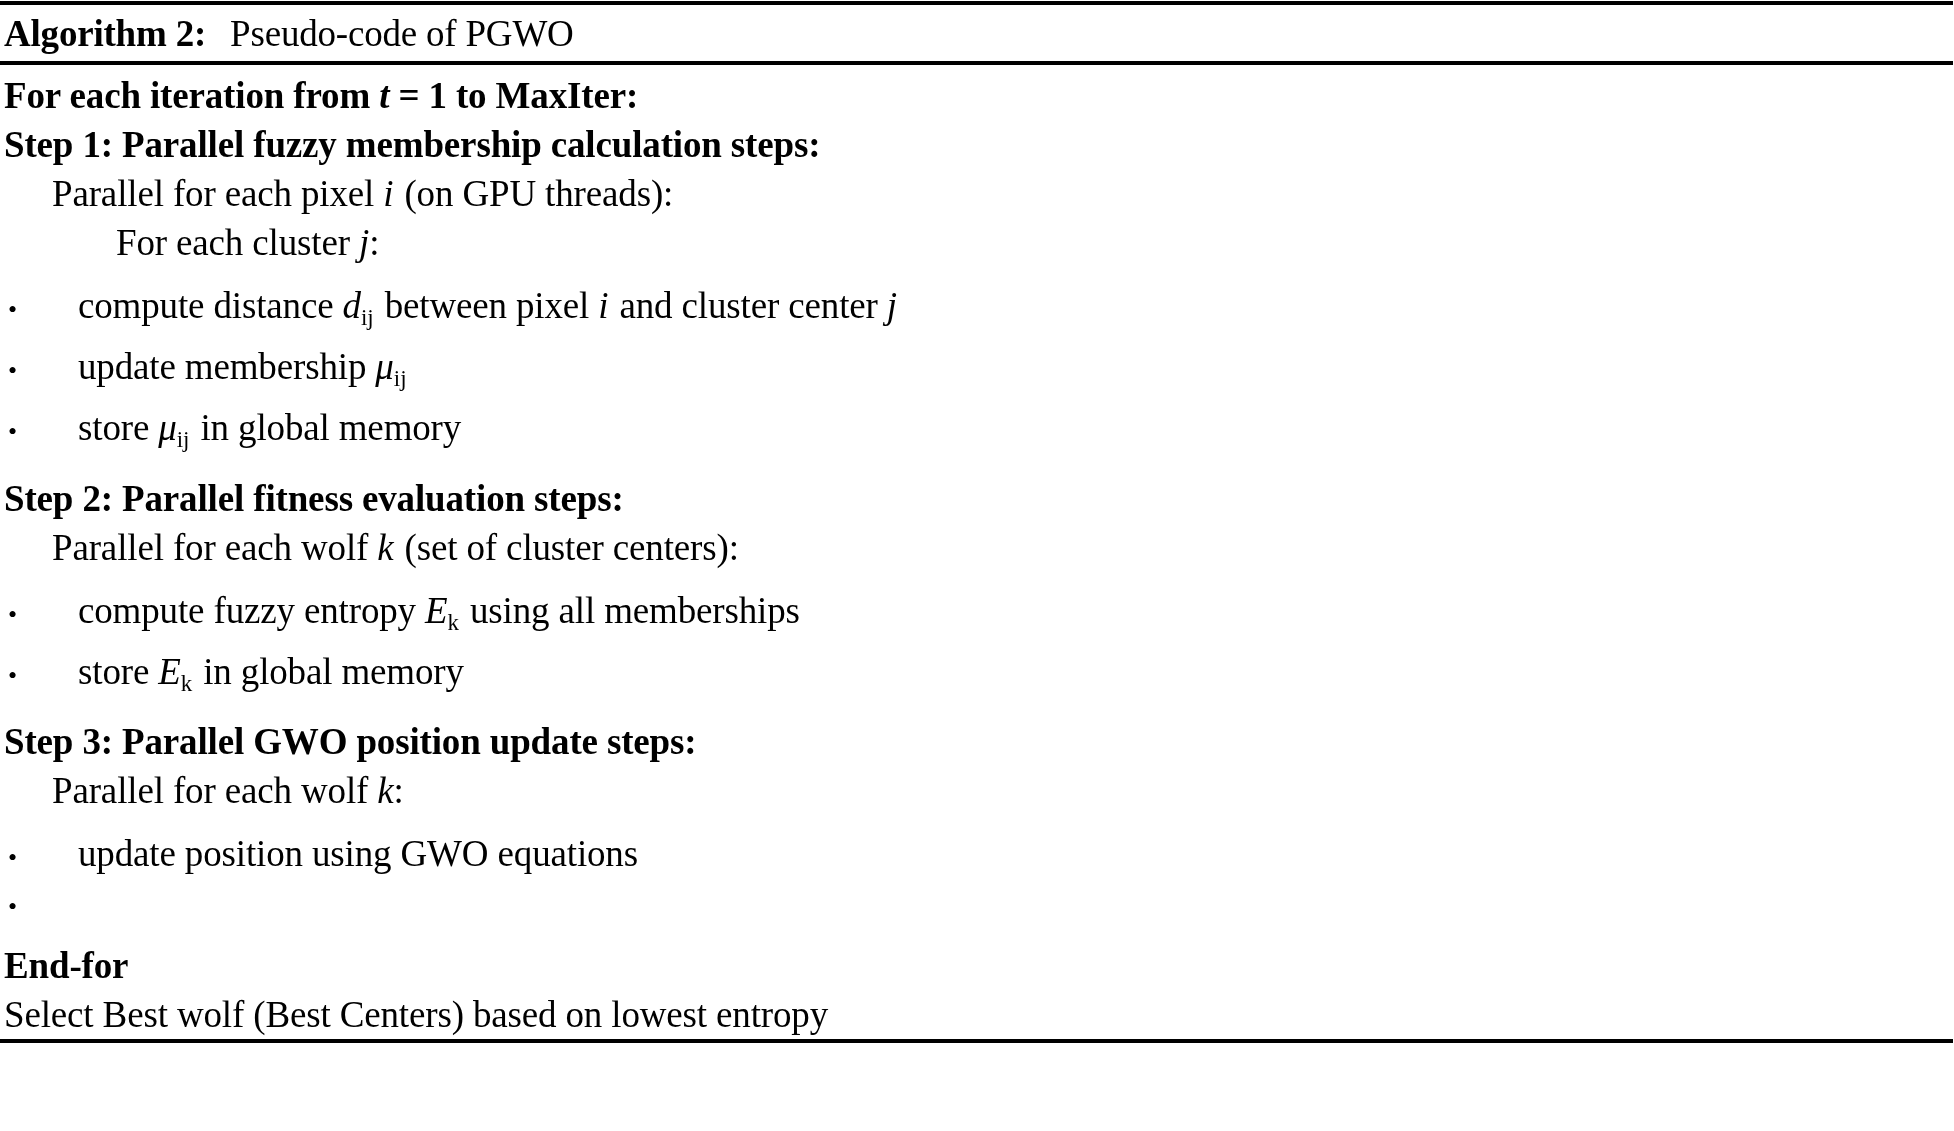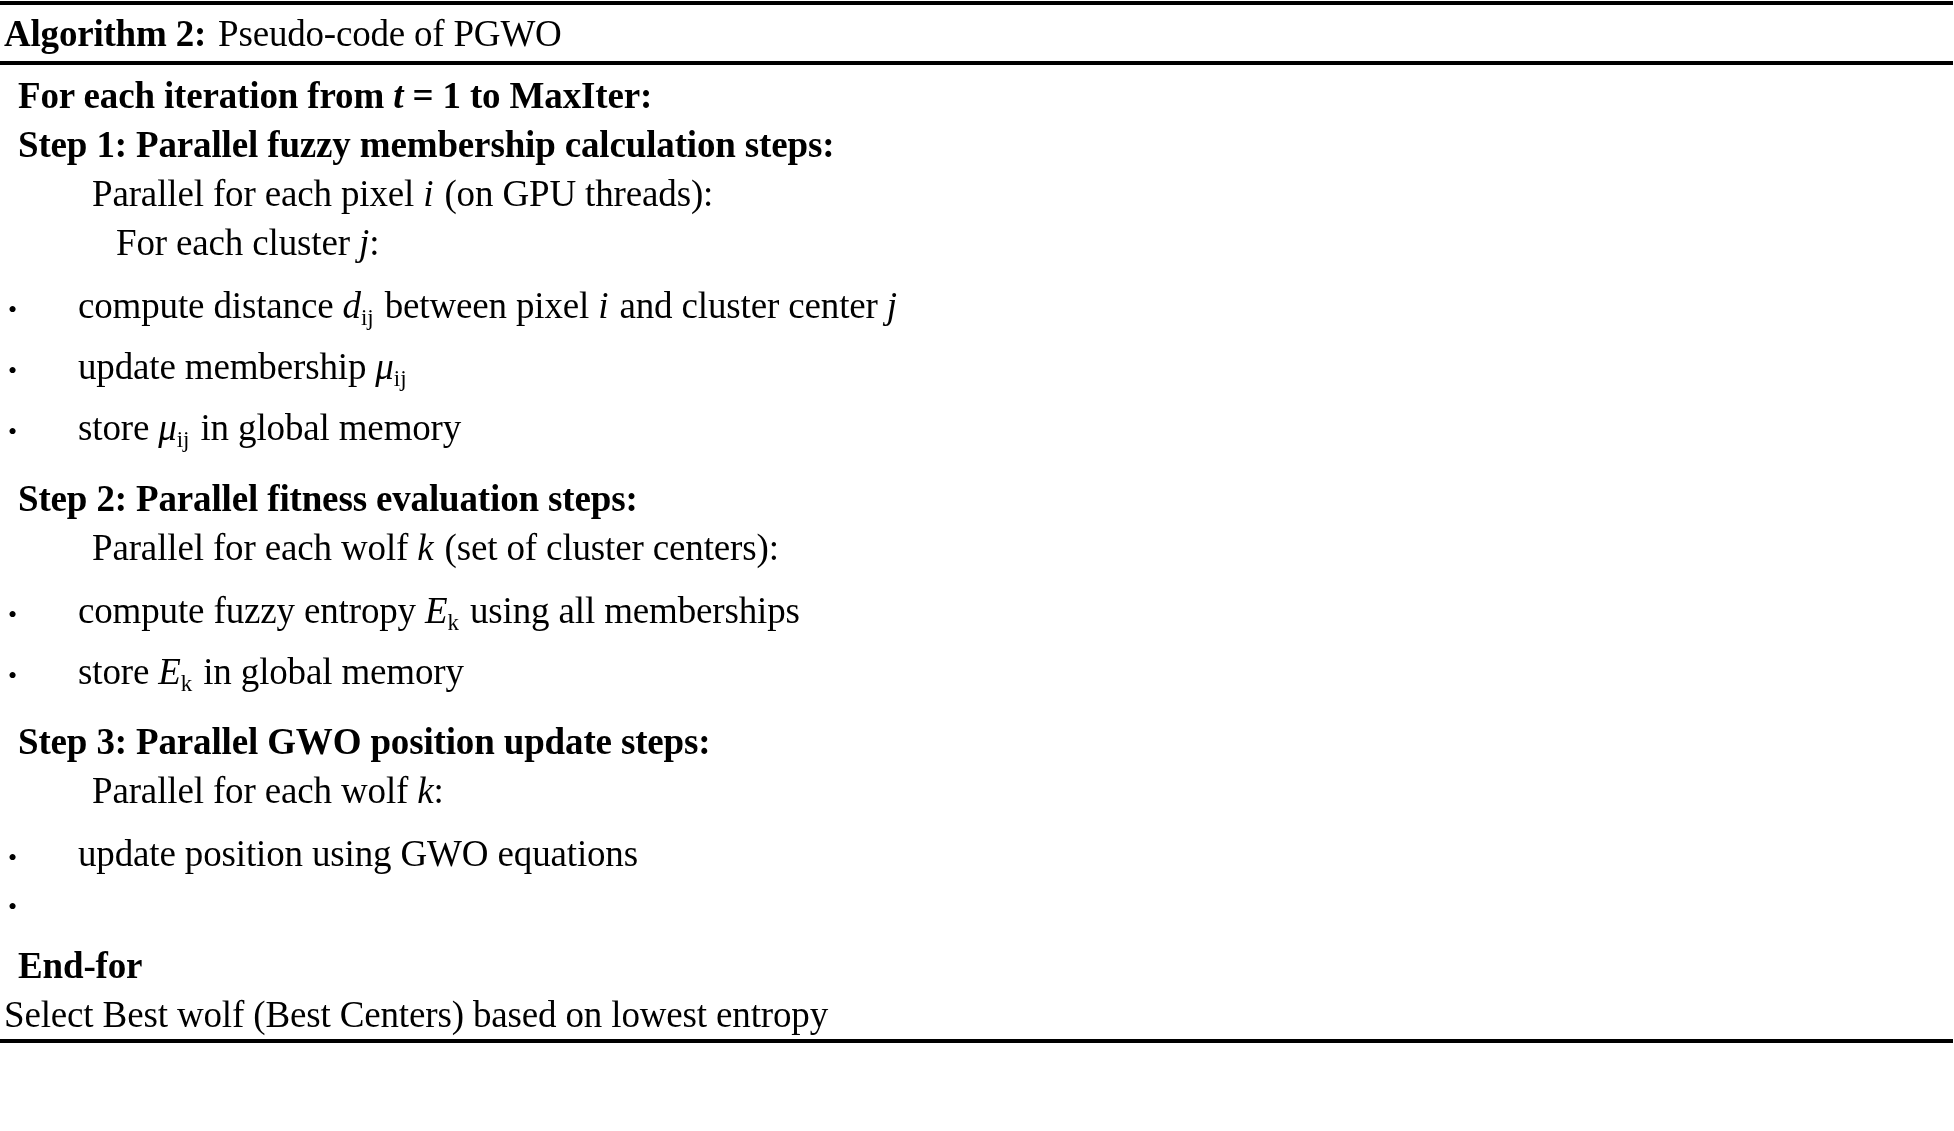--- a/index.html
+++ b/index.html
@@ -44,38 +44,38 @@
   .caption-label {
     font-weight: bold;
     font-size: 37px;
     line-height: 1;
     letter-spacing: -0.2px;
   }
   .caption-text {
     font-weight: normal;
     font-size: 37px;
     line-height: 1;
-    margin-left: 12px;
+    margin-left: 24px;
     letter-spacing: -0.2px;
   }
 
   .body-block {
     padding: 0;
   }
 
   .line {
     font-size: 37px;
     line-height: 49px;
     white-space: nowrap;
     letter-spacing: -0.15px;
     padding-left: 4px;
     box-sizing: border-box;
   }
-  .line.bold   { font-weight: bold; margin-left: 14px; }
-  .line.ind1   { padding-left: 52px; margin-left: 40px; }
+  .line.bold   { font-weight: bold; }
+  .line.ind1   { padding-left: 52px; }
   .line.ind2   { padding-left: 116px; }
 
   .bullet-line {
     display: flex;
     align-items: baseline;
     font-size: 37px;
     line-height: 49px;
     white-space: nowrap;
     letter-spacing: -0.15px;
     padding-left: 4px;

